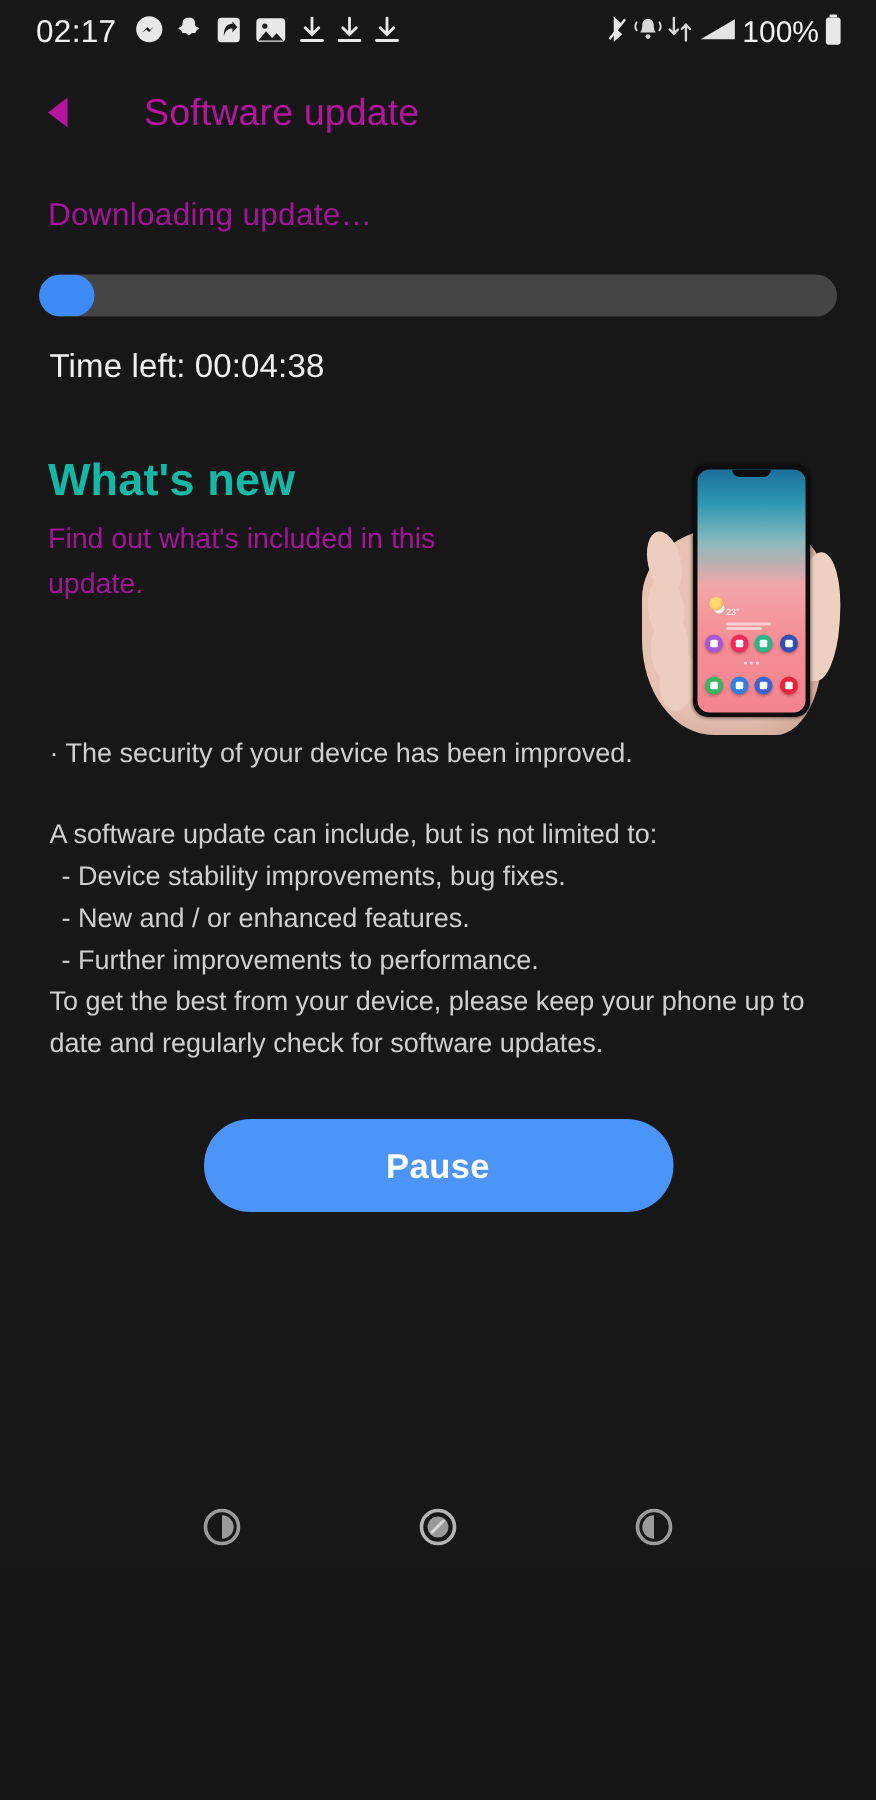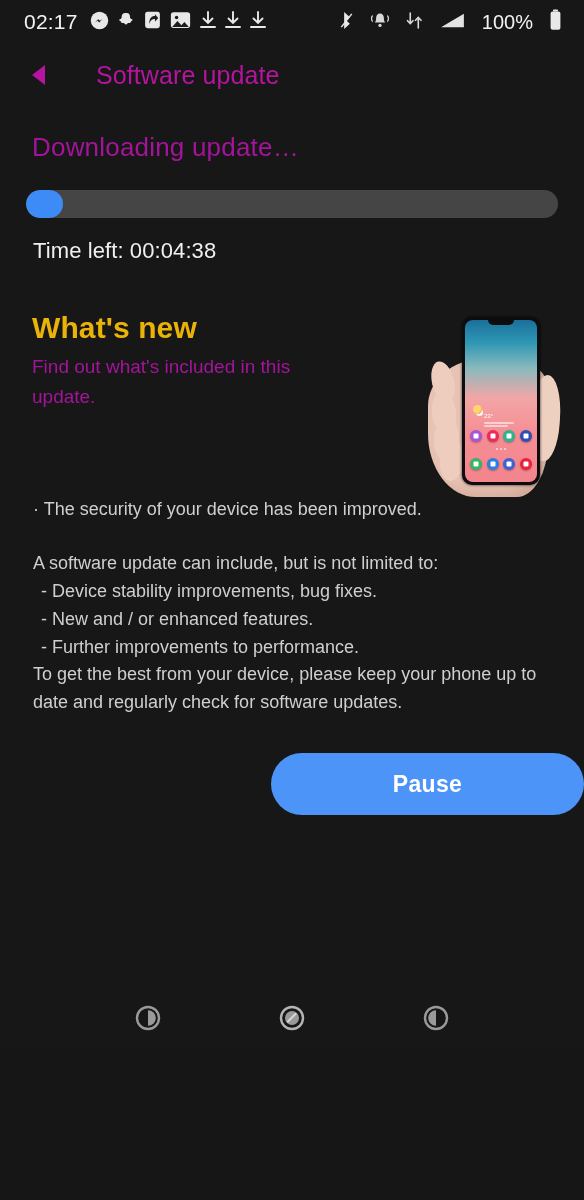--- a/index.html
+++ b/index.html
@@ -29,21 +29,21 @@
   }
   .status-left {
     display: flex;
     align-items: center;
     gap: 9px;
     flex: 1;
   }
   .status-right {
     display: flex;
     align-items: center;
-    gap: 16px;
+    gap: 3px;
   }
   .clock {
     font-size: 21px;
     letter-spacing: 0.2px;
     color: #f2f2f2;
     margin-right: 3px;
   }
   .sicon { display: block; }
 
   .batt-pct {
@@ -69,21 +69,21 @@
   }
   .header-title {
     font-size: 25px;
     color: #b5149f;
     margin-left: 40px;
     letter-spacing: 0.1px;
   }
 
   
   .dl-title {
-    font-size: 26px;
+    font-size: 21px;
     color: #a4149a;
     padding: 26px 0 0 32px;
     letter-spacing: 0.2px;
   }
 
   
   .progress-wrap {
     margin: 27px 26px 0 26px;
     height: 28px;
     background: #454545;
@@ -105,21 +105,21 @@
   
   .whats-new {
     position: relative;
     margin-top: 47px;
     padding: 0 0 0 32px;
     min-height: 185px;
   }
   .wn-heading {
     font-size: 30px;
     font-weight: bold;
-    color: #eab308;
+    color: #14b8a6;
     letter-spacing: 0.1px;
   }
   .wn-sub {
     font-size: 19px;
     color: #a4149a;
     line-height: 1.6;
     margin-top: 7px;
     max-width: 300px;
   }
 
@@ -268,21 +268,21 @@
     color: #d8d8d8;
     text-decoration: underline;
     text-underline-offset: 3px;
     word-break: break-all;
     cursor: pointer;
   }
 
   
   .btn-row {
     display: flex;
-    justify-content: flex-end;
+    justify-content: center;
     margin-top: 36px;
   }
   .pause-btn {
     width: 313px;
     height: 62px;
     border: none;
     border-radius: 31px;
     background: #4d94f8;
     color: #ffffff;
     font-size: 23px;

